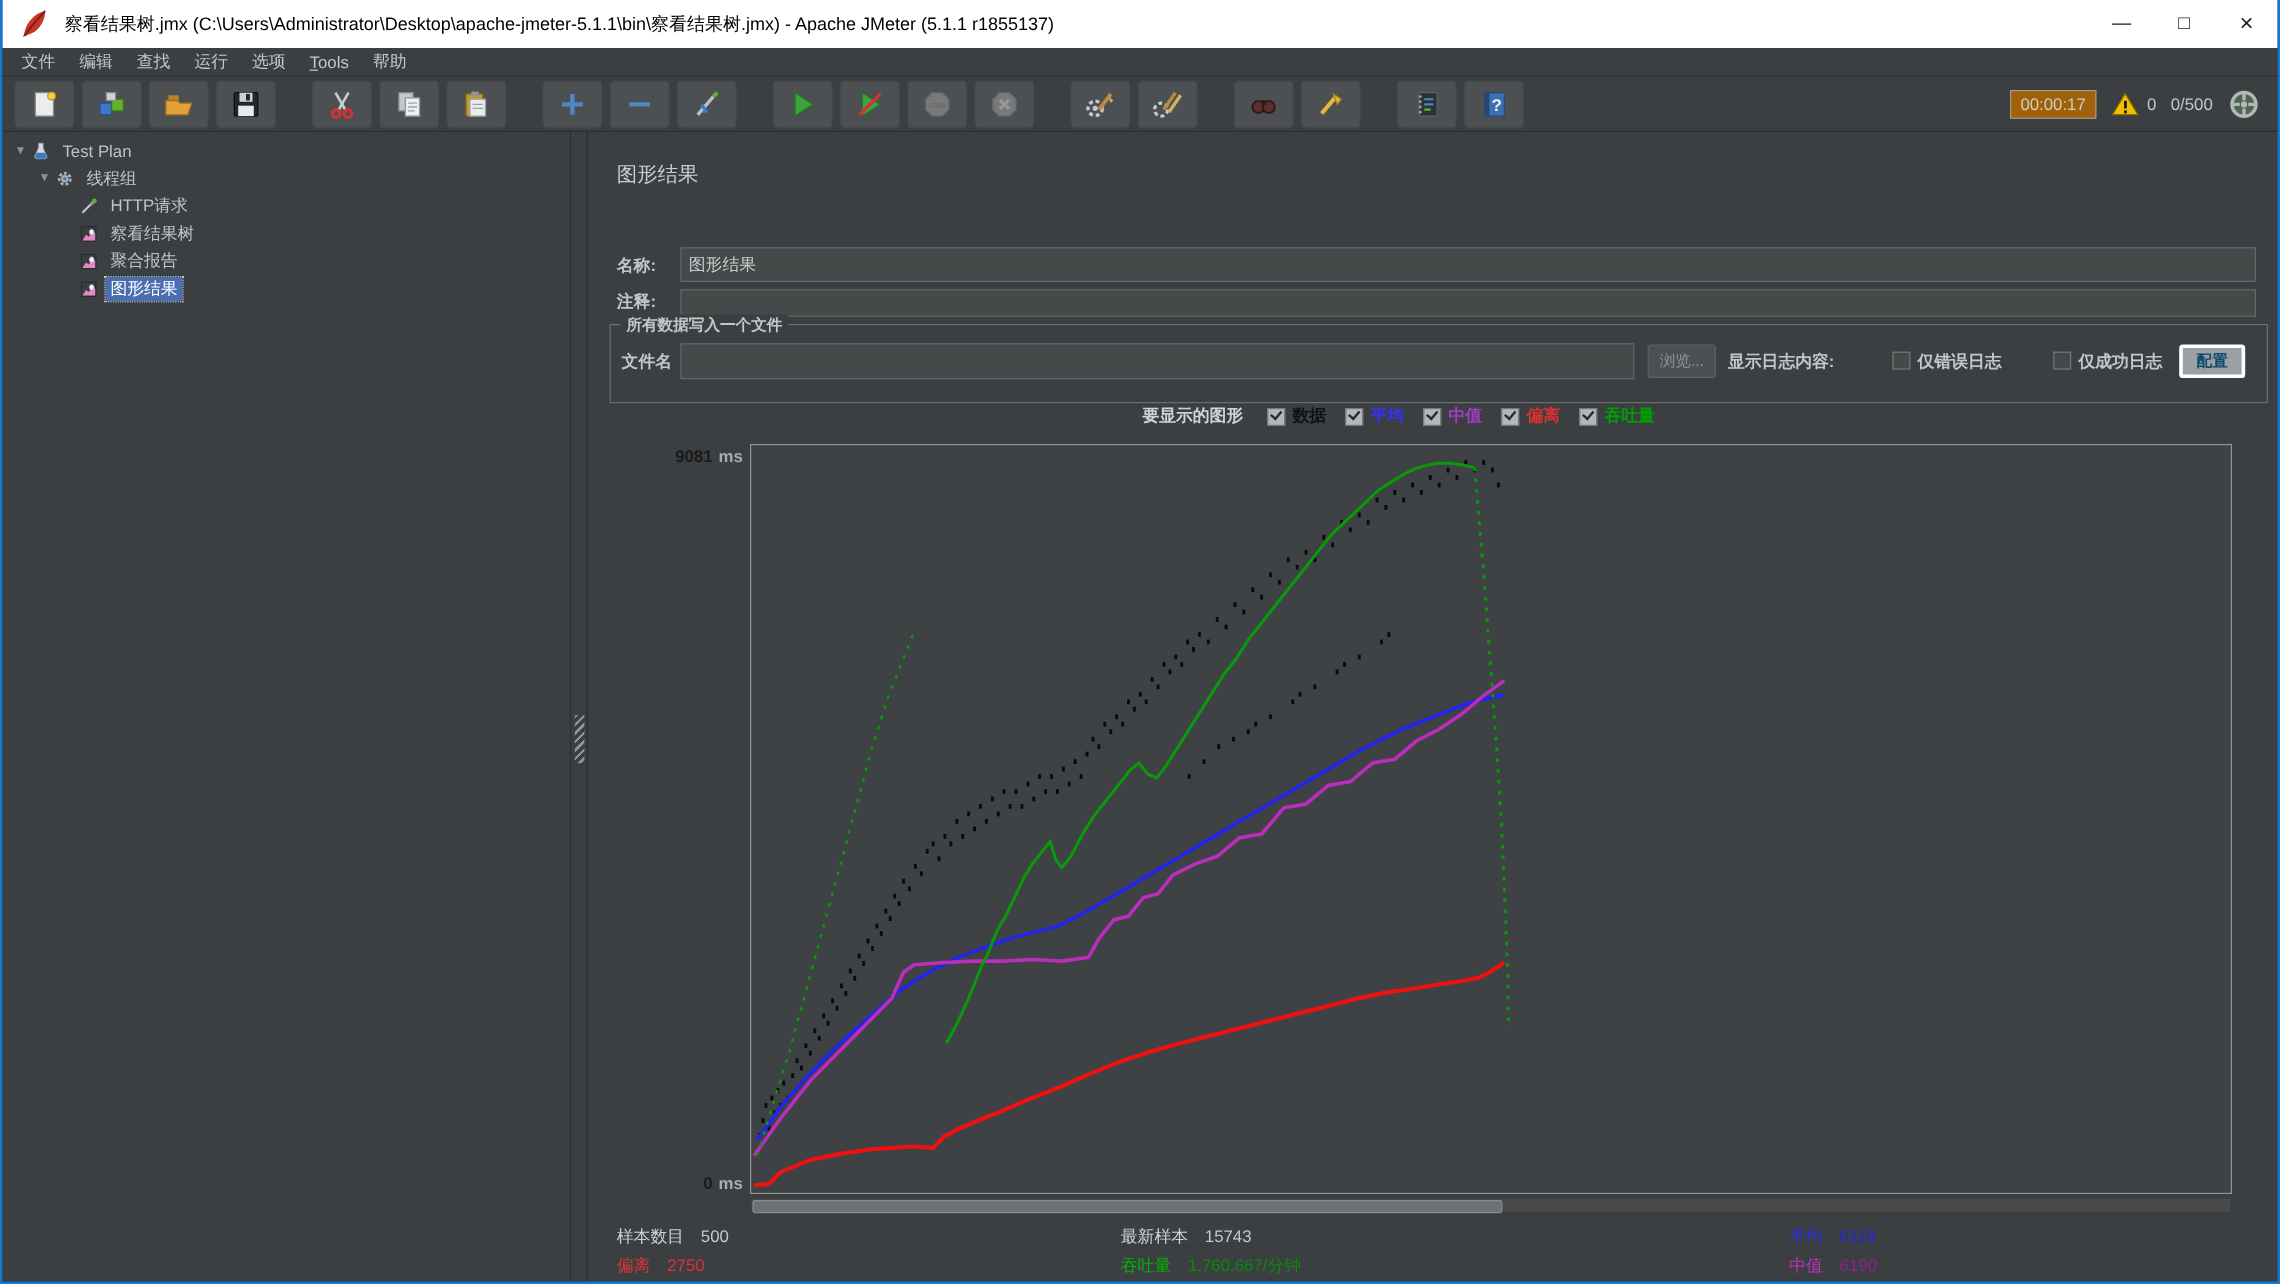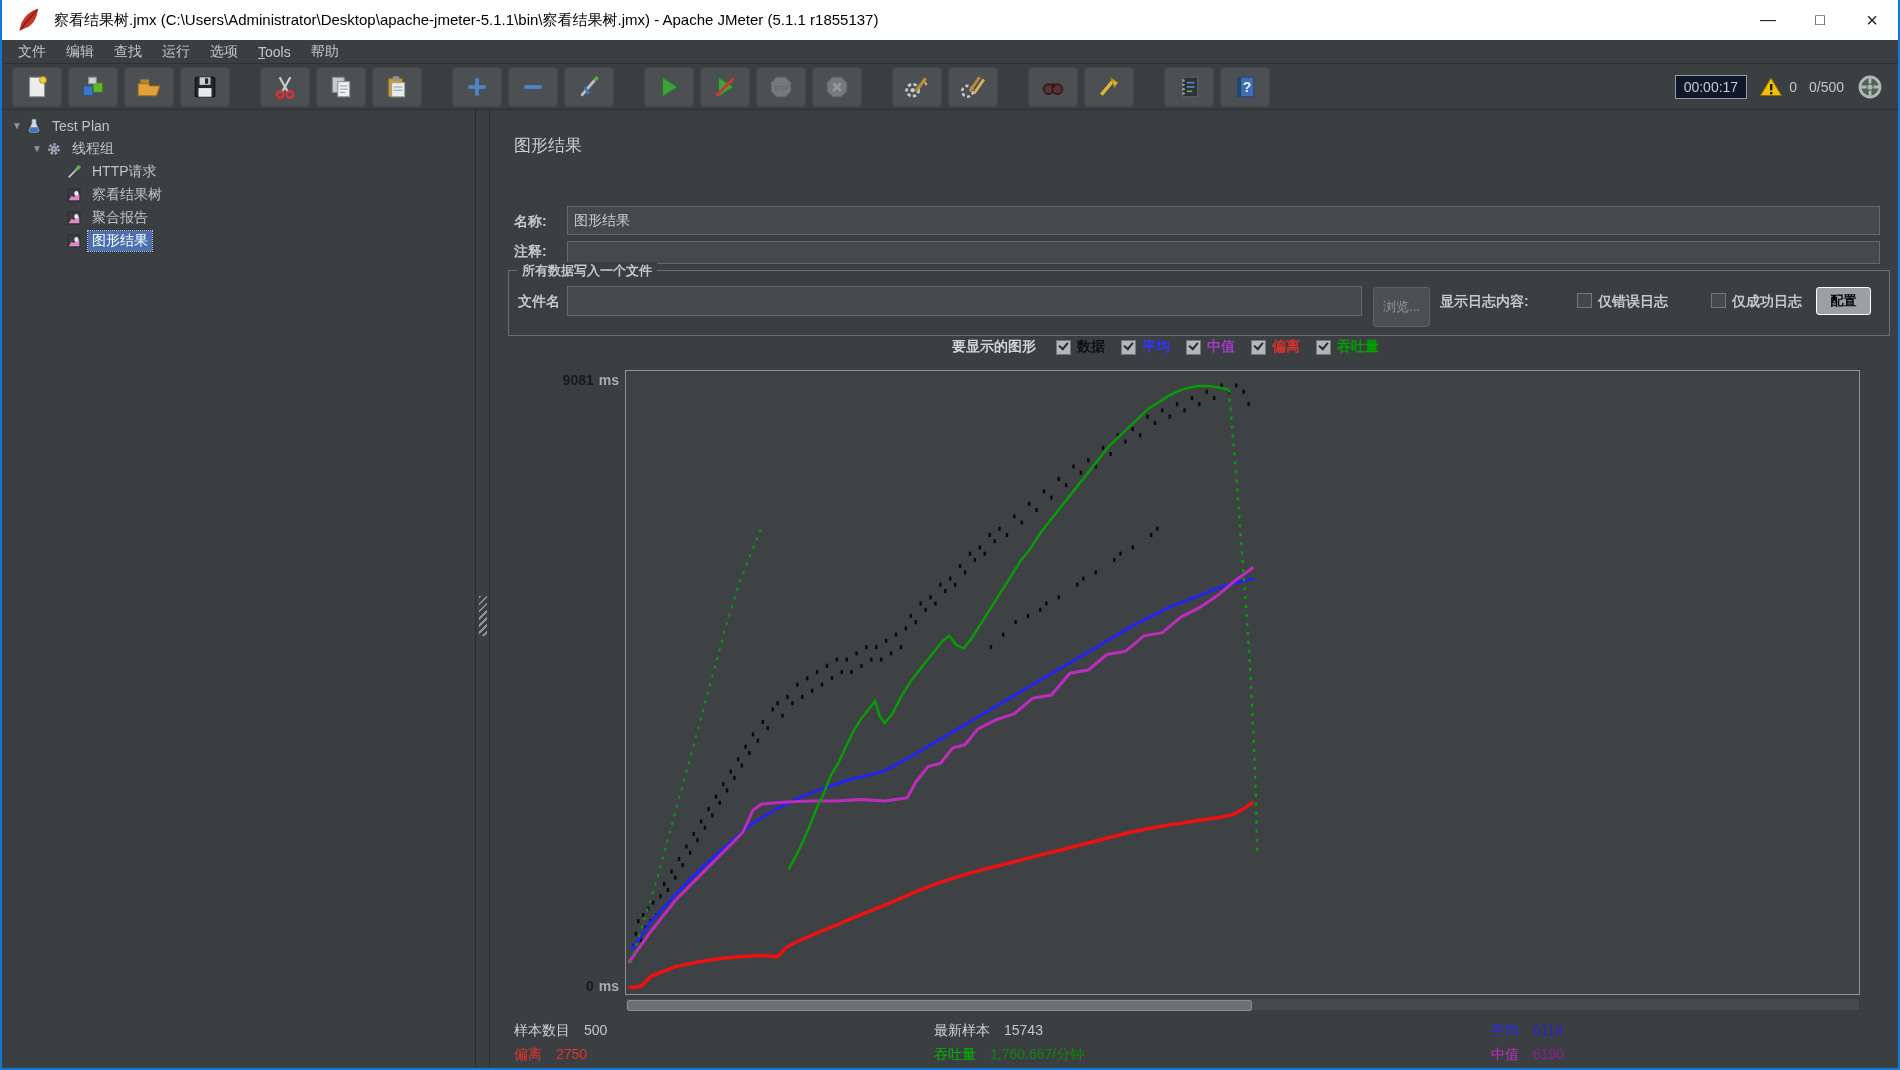--- a/index.html
+++ b/index.html
@@ -15,21 +15,21 @@
   #menubar{position:absolute;left:0;top:40px;width:100%;height:24px;background:#3c3f41;border-bottom:1px solid #2f3133;display:flex;align-items:center;padding-left:6px;box-sizing:border-box;}
   .menu-item{color:#c3c7c9;font-size:14px;padding:2px 10px;}
   .menu-item u{text-decoration:underline;}
   
   #toolbar{position:absolute;left:0;top:64px;width:100%;height:46px;background:#3c3f41;border-bottom:1px solid #2c2e30;display:flex;align-items:center;padding-left:10px;box-sizing:border-box;}
   .tb-group{display:flex;margin-right:24px;}
   .tb-btn{width:50px;height:40px;margin-right:6px;background:#4c5052;border:1px solid #45484a;border-radius:4px;display:flex;align-items:center;justify-content:center;padding:0;}
   .tb-btn svg{width:26px;height:26px;}
   .tb-btn.disabled svg{opacity:.45;filter:grayscale(1);}
   #tb-right{position:absolute;right:14px;top:64px;height:46px;display:flex;align-items:center;gap:12px;}
-  #timer-box{border:1px solid #9a9a9a;background:#0f172a;color:#c7cbcd;font-size:14px;padding:3px 8px;font-family:"Liberation Sans",sans-serif;}
+  #timer-box{border:1px solid #9a9a9a;background:#a16207;color:#c7cbcd;font-size:14px;padding:3px 8px;font-family:"Liberation Sans",sans-serif;}
   #warn-wrap{display:flex;align-items:center;gap:6px;color:#c3c7c9;font-size:14px;}
   #thread-counter{color:#c3c7c9;font-size:14px;}
   
   #tree{position:absolute;left:0;top:110px;width:474px;height:958px;background:#3c3f41;border-right:1px solid #2a2c2e;box-sizing:border-box;padding-top:4px;}
   .tree-row{height:23px;display:flex;align-items:center;color:#bfc3c5;font-size:14px;white-space:nowrap;}
   .tree-row .expander{width:14px;color:#8a949c;font-size:10px;text-align:center;margin-right:2px;}
   .tree-row .ticon{width:16px;height:16px;margin-right:6px;flex:0 0 auto;}
   .tree-row .tlabel{padding:1px 4px;}
   .tree-row.selected .tlabel{background:#4b6eaf;color:#ffffff;outline:1px dotted #b8c4da;}
   #splitter{position:absolute;left:474px;top:110px;width:14px;height:958px;background:#3c3f41;border-right:1px solid #2a2c2e;box-sizing:border-box;}
@@ -37,21 +37,21 @@
      background:repeating-linear-gradient(135deg,#8d9396 0 2px,#3c3f41 2px 5px);}
   
   #main{position:absolute;left:488px;top:110px;width:1412px;height:958px;}
   #page-title{position:absolute;left:24px;top:24px;font-size:17px;color:#c9cdcf;}
   .fld-label{position:absolute;color:#c3c7c9;font-size:14px;font-weight:bold;}
   .txt-field{position:absolute;background:#45494a;border:1px solid #646869;color:#c9cdcf;font-size:14px;padding:0 6px;box-sizing:border-box;}
   #group-box{position:absolute;left:18px;top:160px;width:1380px;height:64px;border:1px solid #6a6e70;}
   #group-title{position:absolute;left:8px;top:-9px;background:#3c3f41;padding:0 5px;color:#c3c7c9;font-size:13px;font-weight:bold;}
   .btn{position:absolute;border-radius:3px;font-size:13px;display:flex;align-items:center;justify-content:center;box-sizing:border-box;}
   #browse-btn{background:#4c5052;border:1px solid #5e6163;color:#8f9395;}
-  #config-btn{background:#9da0a2;border:1px solid #ffffff;color:#000000;font-weight:bold;}
+  #config-btn{background:#9da0a2;border:3px solid #ffffff;color:#0c4a6e;font-weight:bold;}
   .cb{display:inline-block;width:13px;height:13px;background:#45494a;border:1px solid #747879;vertical-align:-2px;margin-right:6px;}
   .cb.checked{background:#b4b7b9;position:relative;}
   .cb.checked:after{content:"";position:absolute;left:2px;top:1px;width:7px;height:4px;border-left:2px solid #2b2b2b;border-bottom:2px solid #2b2b2b;transform:rotate(-50deg);}
   #log-row-label{position:absolute;color:#c3c7c9;font-size:14px;font-weight:bold;}
   .log-cb{position:absolute;color:#c3c7c9;font-size:14px;font-weight:bold;white-space:nowrap;padding-left:12px;}
   
   #legend{position:absolute;left:462px;top:228px;display:flex;align-items:center;gap:16px;white-space:nowrap;}
   #legend .leg-title{color:#d0d3d5;font-size:14px;font-weight:bold;margin-right:4px;}
   .leg-item{display:flex;align-items:center;font-size:14px;font-weight:bold;}
   
@@ -423,21 +423,21 @@
     <input class="txt-field" style="left: 77px; top: 96px; width: 1313px; height: 29px;" value="图形结果">
 
     <span class="fld-label" style="left:24px;top:133px;">注释:</span>
     <input class="txt-field" style="left: 77px; top: 131px; width: 1313px; height: 23px;" value="">
 
     <div id="group-box">
       <span id="group-title">所有数据写入一个文件</span>
     </div>
     <span class="fld-label" style="left:28px;top:183px;font-weight:bold;">文件名</span>
     <input class="txt-field" style="left: 77px; top: 176px; width: 795px; height: 30px;" value="">
-    <button id="browse-btn" class="btn" style="left:883px;top:177px;width:57px;height:40px;text-align:center;">浏览...</button>
+    <button id="browse-btn" class="btn" style="left:883px;top:177px;width:57px;height:28px;text-align:center;">浏览...</button>
     <span id="log-row-label" style="left:950px;top:183px;">显示日志内容:</span>
     <span class="log-cb" style="left:1075px;top:183px;"><span class="cb"></span><span>仅错误日志</span></span>
     <span class="log-cb" style="left:1209px;top:183px;"><span class="cb"></span><span>仅成功日志</span></span>
     <button id="config-btn" class="btn" style="left:1326px;top:177px;width:55px;height:28px;">配置</button>
 
     <div id="legend">
       <span class="leg-title">要显示的图形</span>
     <span class="leg-item">
           <span class="cb checked"></span>
           <span style="color: rgb(17, 17, 17);">数据</span>

